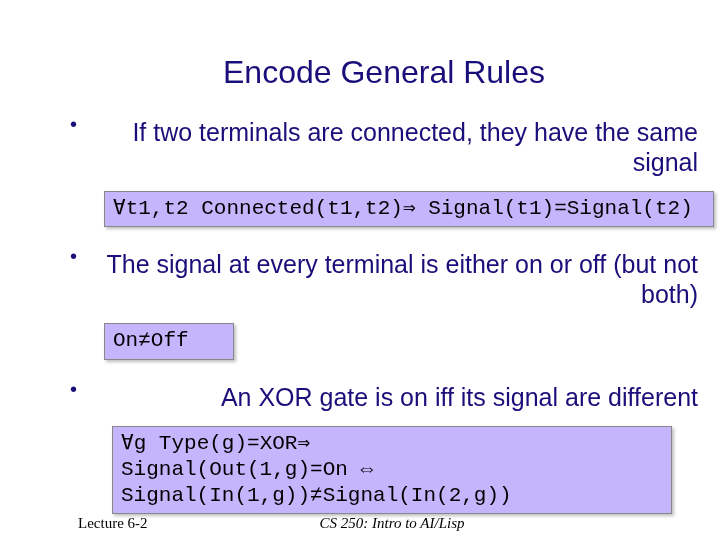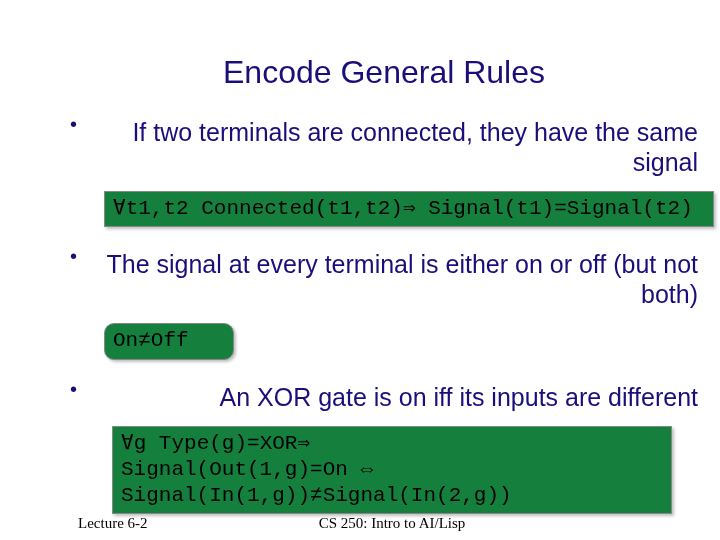--- a/index.html
+++ b/index.html
@@ -34,36 +34,35 @@
   .bullet .dot {
     margin: 0 12px 0 8px;
     font-size: 20px;
     line-height: 30px;
   }
   .bullet .text {
     flex: 1;
     text-align: right;
   }
   .formula-box {
-    background: #15803d;
+    background: #c4b5fd;
     border: 1px solid #888;
     box-shadow: 2px 2px 3px rgba(0,0,0,0.25);
     font-family: "Courier New", Courier, monospace;
     font-size: 21px;
     color: #000;
     padding: 4px 8px;
     margin: 4px 0 14px 50px;
     max-width: 620px;
     line-height: 1.25;
     white-space: pre-wrap;
   }
   .formula-box.narrow {
     max-width: 130px;
     margin-top: 2px;
-    border-radius: 10px;
   }
   .formula-box.last {
     margin-left: 58px;
     margin-bottom: 0;
     max-width: 560px;
   }
   .footer {
     position: absolute;
     bottom: 8px;
     left: 0;
@@ -71,20 +70,21 @@
     display: flex;
     font-family: "Times New Roman", Times, serif;
     font-size: 15px;
     color: #000;
   }
   .footer .left { padding-left: 46px; }
   .footer .center {
     position: absolute;
     left: 50%;
     transform: translateX(-50%);
+    font-style: italic;
   }
 </style>
 </head>
 <body>
 
 <div class="slide">
 
   <h1 class="title">Encode General Rules</h1>
 
   <div class="bullet">
@@ -96,21 +96,21 @@
 
   <div class="bullet">
     <span class="dot">•</span>
     <span class="text">The signal at every terminal is either on or off (but not both)</span>
   </div>
 
   <div class="formula-box narrow">On≠Off</div>
 
   <div class="bullet">
     <span class="dot">•</span>
-    <span class="text">An XOR gate is on iff its inputs are different</span>
+    <span class="text">An XOR gate is on iff its signal are different</span>
   </div>
 
   <div class="formula-box last">∀g Type(g)=XOR⇒
 Signal(Out(1,g)=On ⇔
 Signal(In(1,g))≠Signal(In(2,g))</div>
 
 </div>
 
 <div class="footer">
   <span class="left">Lecture 6-2</span>

